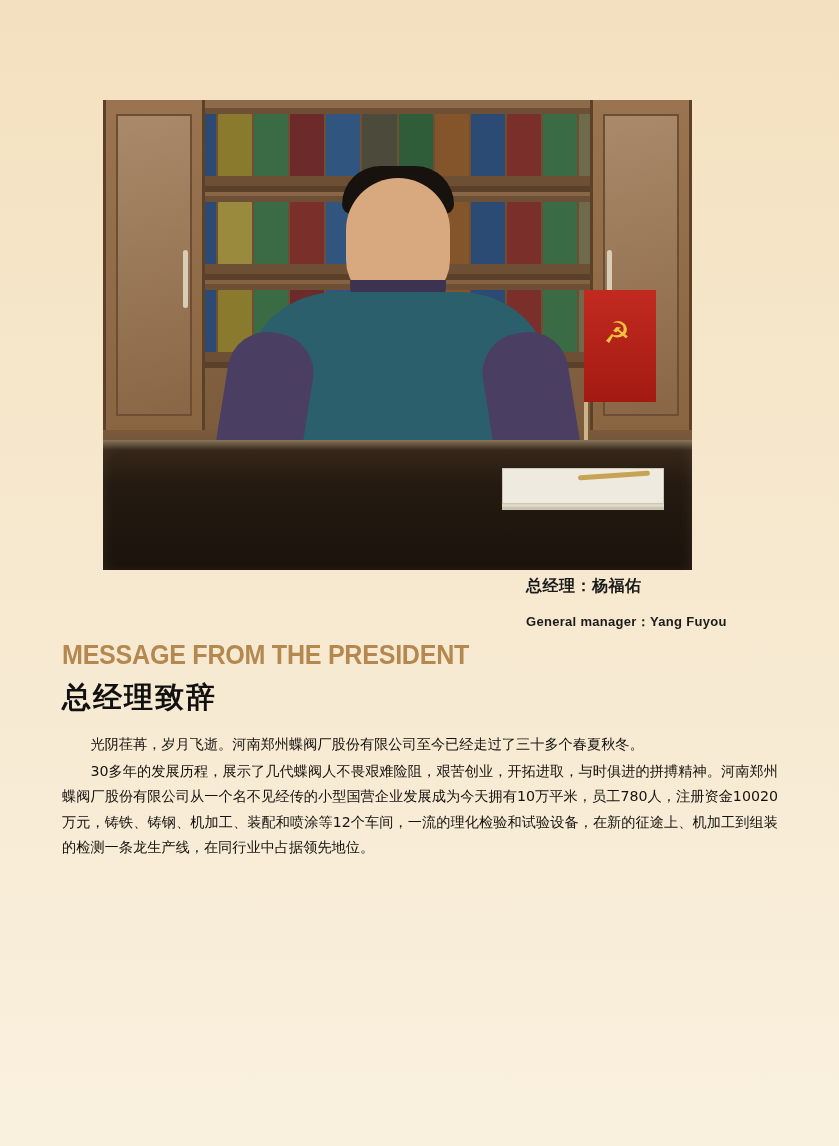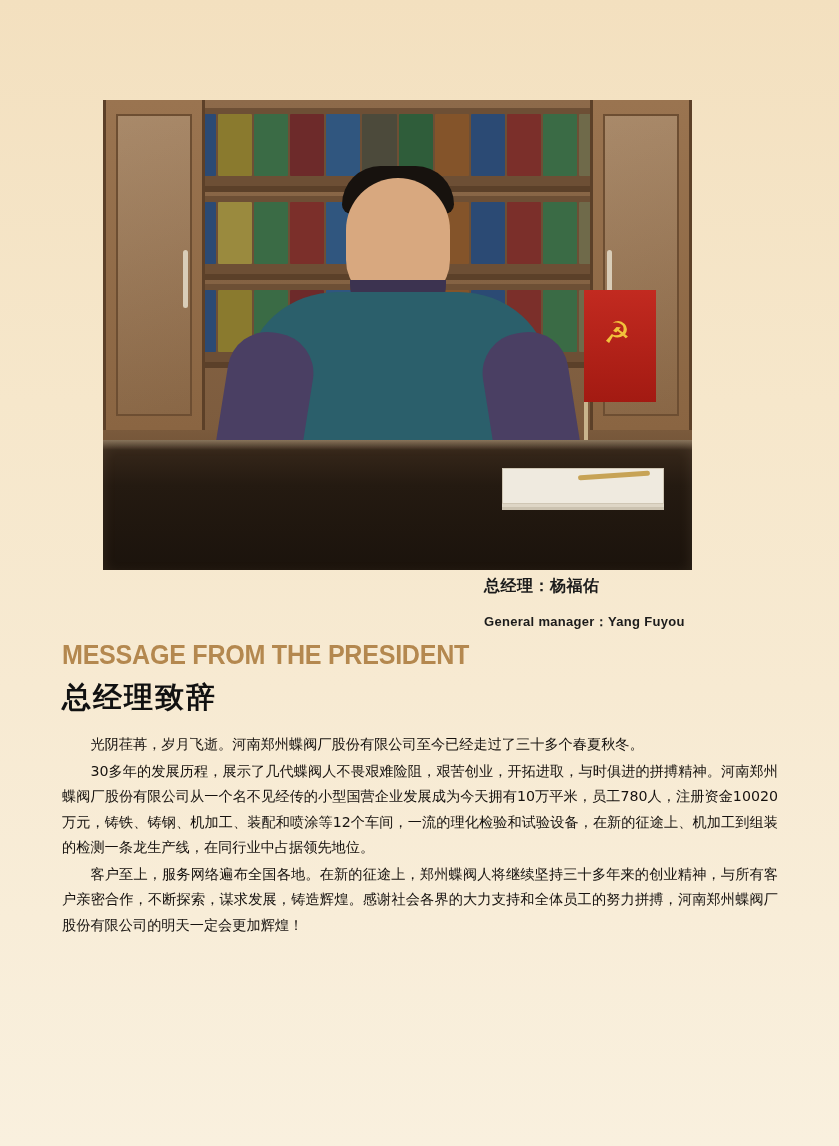--- a/index.html
+++ b/index.html
@@ -223,21 +223,21 @@
     bottom: 92px;
     width: 72px; height: 5px;
     background: #c7a356;
     transform: rotate(-4deg);
     border-radius: 3px;
   }
 
   
   .caption {
     position: absolute;
-    left: 484px;
+    left: 526px;
     top: 576px;
     width: 260px;
     color: #1b1b1b;
     font-family: "Liberation Sans", sans-serif;
   }
   .caption .line1 {
     font-size: 16px;
     font-weight: bold;
     letter-spacing: 0.5px;
     white-space: nowrap;
@@ -407,16 +407,15 @@
     <div class="line1">总经理：杨福佑</div>
     <div class="line2">General  manager：Yang  Fuyou</div>
   </div>
 
   <div class="heading-en">MESSAGE FROM THE PRESIDENT</div>
   <div class="heading-cn">总经理致辞</div>
 
   <div class="body-text">
     <p>光阴荏苒，岁月飞逝。河南郑州蝶阀厂股份有限公司至今已经走过了三十多个春夏秋冬。</p>
     <p>30多年的发展历程，展示了几代蝶阀人不畏艰难险阻，艰苦创业，开拓进取，与时俱进的拼搏精神。河南郑州蝶阀厂股份有限公司从一个名不见经传的小型国营企业发展成为今天拥有10万平米，员工780人，注册资金10020万元，铸铁、铸钢、机加工、装配和喷涂等12个车间，一流的理化检验和试验设备，在新的征途上、机加工到组装的检测一条龙生产线，在同行业中占据领先地位。</p>
-    <p>客户至上，服务网络遍布全国各地。在新的征途上，郑州蝶阀人将继续坚持三十多年来的创业精神，与所有客户亲密合作，不断探索，谋求发展，铸造辉煌。感谢社会各界的大力支持和全体员工的努力拼搏，河南郑州蝶阀厂股份有限公司的明天一定会更加辉煌！</p>
   </div>
 
 </div>
 
 </body></html>

